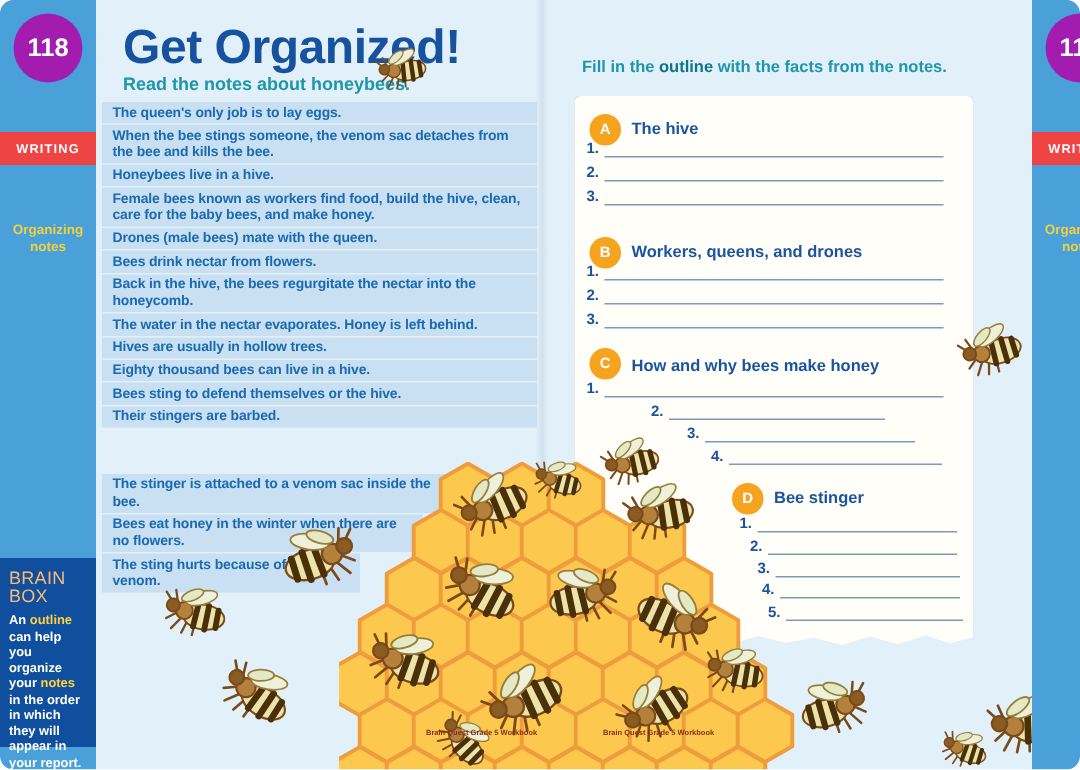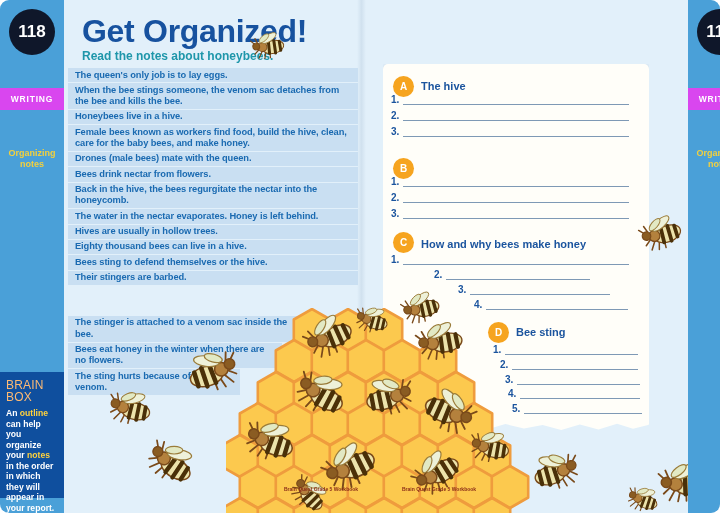--- a/index.html
+++ b/index.html
@@ -2,25 +2,25 @@
 <html><head>
 <meta charset="utf-8">
 <style>
   html,body{margin:0;padding:0;background:#ffffff;font-family:"Liberation Sans",sans-serif;}
   .spread{position:relative;width:720px;height:513px;background:#e2f0fa;border-radius:9px;overflow:hidden;}
 
   
   .sidebar{position:absolute;top:0;width:64px;height:513px;background:#4aa0d8;z-index:10;}
   .sidebar.left{left:0;}
   .sidebar.right{left:688px;}
-  .page-circle{position:absolute;top:9px;width:46px;height:46px;border-radius:50%;background:#0f172a;
+  .page-circle{position:absolute;top:9px;width:46px;height:46px;border-radius:50%;background:#a21caf;
     color:#fff;font-weight:bold;font-size:17px;display:flex;align-items:center;justify-content:center;}
   .sidebar.left .page-circle{left:9px;}
   .sidebar.right .page-circle{left:9px;}
-  .writing-band{position:absolute;top:88px;left:0;width:64px;height:22px;background:#d946ef;color:#fff;
+  .writing-band{position:absolute;top:88px;left:0;width:64px;height:22px;background:#ef4444;color:#fff;
     font-size:8.5px;font-weight:bold;letter-spacing:.8px;display:flex;align-items:center;justify-content:center;}
   .topic-label{position:absolute;top:148px;left:0;width:64px;color:#f2d03e;font-size:9px;font-weight:bold;
     text-align:center;line-height:1.25;}
   .brain-box{position:absolute;top:372px;left:0;width:64px;height:126px;background:#0f4f9e;box-sizing:border-box;
     padding:7px 6px;}
   .brain-box .bb-title{color:#fdba74;font-size:12px;font-weight:normal;line-height:1.02;letter-spacing:.2px;}
   .brain-box .bb-body{margin-top:5px;color:#fff;font-size:8.6px;font-weight:bold;line-height:1.22;}
   .brain-box .hl{color:#ffd23c;}
 
   
@@ -114,39 +114,41 @@
     <div class="note">The water in the nectar evaporates. Honey is left behind.</div>
     <div class="note">Hives are usually in hollow trees.</div>
     <div class="note">Eighty thousand bees can live in a hive.</div>
     <div class="note">Bees sting to defend themselves or the hive.</div>
     <div class="note">Their stingers are barbed.</div>
     <div class="note w13">The stinger is attached to a venom sac inside the bee.</div>
     <div class="note w14">Bees eat honey in the winter when there are no flowers.</div>
     <div class="note w15">The sting hurts because of the venom.</div>
   </div>
 
+  <div class="instruction"><span>Fill in the </span><span class="b">outline</span><span> with the facts from the notes.</span></div>
 
   <div class="worksheet">
 
     <div class="sec-circle" style="left:10px;top:12px;">A</div>
     <div class="sec-title" style="left:38px;top:16px;text-align:center;">The hive</div>
     <div class="oline" style="left:8px;top:28px;width:238px;">
         <span>1.</span>
         <span class="rule"></span>
       </div>
     <div class="oline" style="left:8px;top:44px;width:238px;">
         <span>2.</span>
         <span class="rule"></span>
       </div>
     <div class="oline" style="left:8px;top:60px;width:238px;">
         <span>3.</span>
         <span class="rule"></span>
       </div>
 
     <div class="sec-circle" style="left:10px;top:94px;">B</div>
+    <div class="sec-title" style="left:38px;top:98px;">Workers, queens, and drones</div>
     <div class="oline" style="left:8px;top:110px;width:238px;">
         <span>1.</span>
         <span class="rule"></span>
       </div>
     <div class="oline" style="left:8px;top:126px;width:238px;">
         <span>2.</span>
         <span class="rule"></span>
       </div>
     <div class="oline" style="left:8px;top:142px;width:238px;">
         <span>3.</span>
@@ -166,21 +168,21 @@
     <div class="oline" style="left:75px;top:218px;width:152px;">
         <span>3.</span>
         <span class="rule"></span>
       </div>
     <div class="oline" style="left:91px;top:233px;width:154px;">
         <span>4.</span>
         <span class="rule"></span>
       </div>
 
     <div class="sec-circle" style="left:105px;top:258px;">D</div>
-    <div class="sec-title" style="left:133px;top:262px;">Bee sting</div>
+    <div class="sec-title" style="left:133px;top:262px;">Bee stinger</div>
     <div class="oline" style="left:110px;top:278px;width:145px;">
         <span>1.</span>
         <span class="rule"></span>
       </div>
     <div class="oline" style="left:117px;top:293px;width:138px;">
         <span>2.</span>
         <span class="rule"></span>
       </div>
     <div class="oline" style="left:122px;top:308px;width:135px;">
         <span>3.</span>

